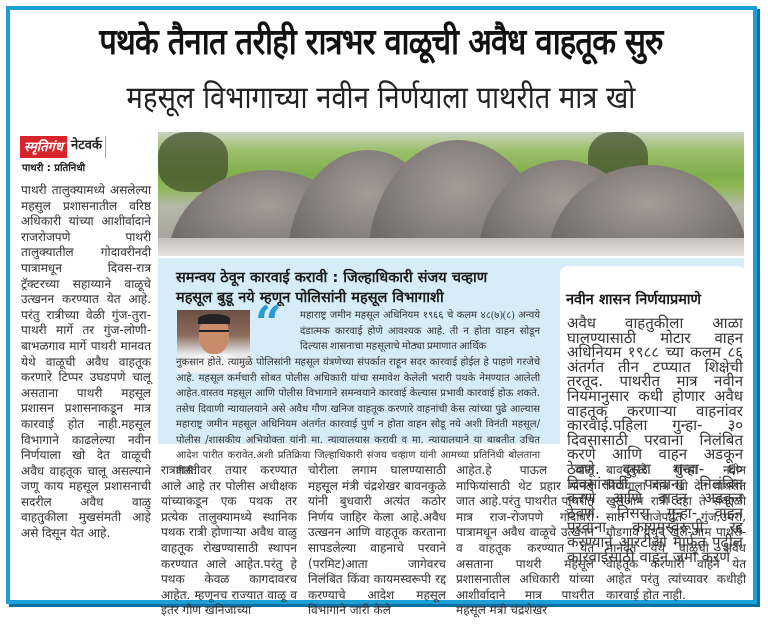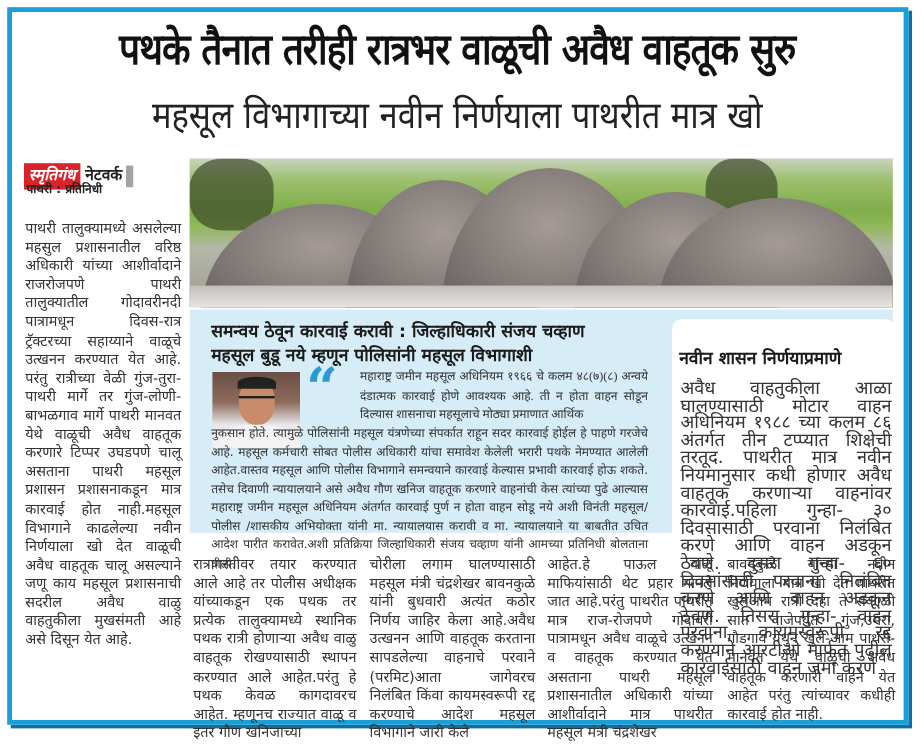--- a/index.html
+++ b/index.html
@@ -1,23 +1,23 @@
 <!DOCTYPE html>
 <html><head>
 <meta charset="utf-8">
 <style>
   html,body{margin:0;padding:0;background:#ffffff;}
   body{width:768px;height:627px;position:relative;overflow:hidden;font-family:"DejaVu Sans",sans-serif;color:#2a2a2a;}
   .frame{position:absolute;left:6px;top:6px;width:751px;height:598px;border:4px solid #1a9fd6;box-sizing:border-box;background:#fff;box-shadow:3px 3px 0 #0d6fa3;}
   .h1{position:absolute;left:16px;top:20px;width:730px;text-align:center;font-family:"DejaVu Sans",sans-serif;font-weight:bold;font-size:36px;line-height:44px;color:#111;letter-spacing:-1px;white-space:nowrap;transform:scaleX(0.86);transform-origin:center;}
   .h2{position:absolute;left:16px;top:78px;width:730px;text-align:center;font-family:"DejaVu Sans",sans-serif;font-size:31px;line-height:38px;color:#222;white-space:nowrap;transform:scaleX(0.88);transform-origin:center;}
-  .brand{position:absolute;left:20px;top:136px;height:22px;display:flex;align-items:center;}
+  .brand{position:absolute;left:20px;top:136px;height:22px;display:flex;}
   .brand .red{background:#d9232a;color:#fff;font-weight:bold;font-size:13px;padding:2px 4px;line-height:18px;font-style:italic;}
-  .brand .net{color:#222;font-weight:bold;font-size:13px;padding:0 3px 0 4px;border-right:6px solid #a3a3a3;line-height:18px;}
-  .dateline{position:absolute;left:22px;top:150px;font-size:10px;font-weight:bold;color:#222;}
+  .brand .net{color:#222;font-weight:bold;font-size:13px;padding:0 3px 0 4px;border-right:1px solid #a3a3a3;line-height:18px;}
+  .dateline{position:absolute;left:22px;top:160px;font-size:10px;font-weight:bold;color:#222;}
   .col{position:absolute;font-size:12px;line-height:15.6px;color:#333;text-align:justify;}
   .col p{margin:0;}
   .col .indent{text-indent:2.2em;}
   .photo{position:absolute;left:158px;top:132px;width:586px;height:124px;overflow:hidden;background:linear-gradient(#c9d3bf 0%,#9bbf6b 15%,#7fae4a 35%,#8fb857 45%,#b5b8a8 60%,#9e9a95 100%);}
   .photo .pile{position:absolute;bottom:-4px;border-radius:50% 50% 0 0/100% 100% 0 0;background:radial-gradient(ellipse at 50% 40%,#a49b95 0%,#8b837f 40%,#6f6a69 80%);}
   .photo .tree{position:absolute;top:0;height:60px;width:70px;background:#3d4a2a;border-radius:40%;opacity:.7;}
   .photo .ground{position:absolute;left:0;right:0;bottom:0;height:18px;background:linear-gradient(#c4bfbb,#e6e3e0);}
   .panel{position:absolute;left:158px;top:258px;width:586px;height:186px;background:#d6ecf7;}
   .panel-title{position:absolute;left:176px;top:267px;width:360px;font-weight:bold;font-size:14.5px;line-height:20px;color:#1b1b1b;}
   .portrait{position:absolute;left:177px;top:310px;width:73px;height:63px;background:linear-gradient(#6a4f44,#8d6b5c 40%,#e8e8ea 70%,#f2f2f4);overflow:hidden;}

